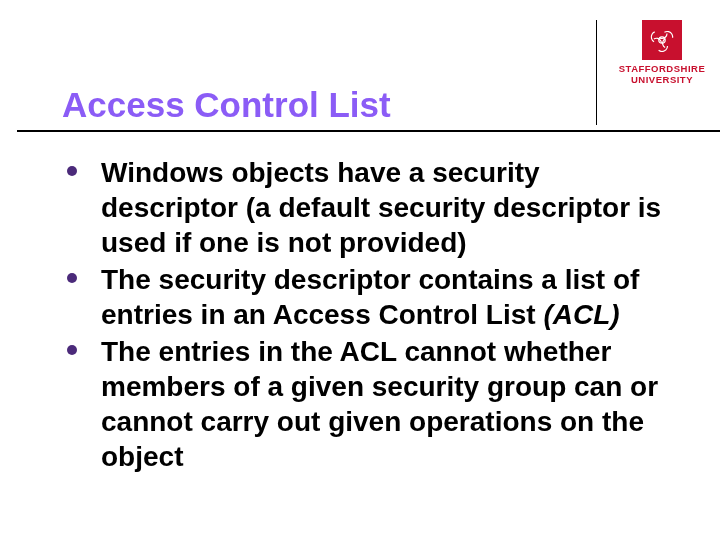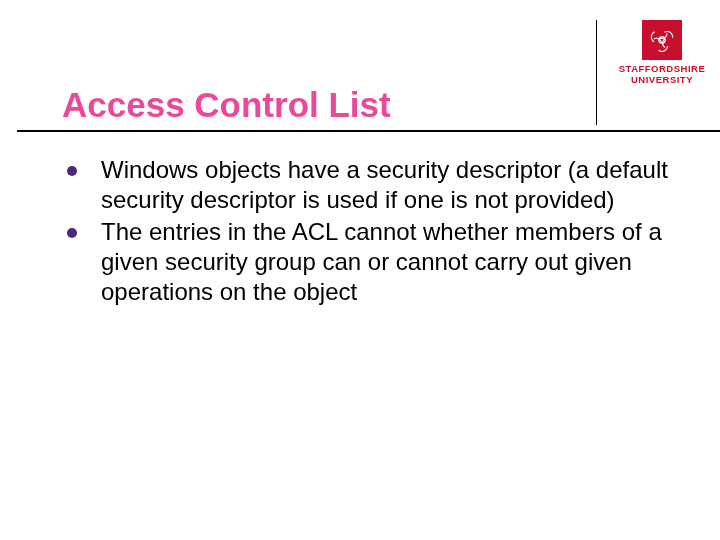--- a/index.html
+++ b/index.html
@@ -58,21 +58,21 @@
     height: 105px;
     background: #000000;
   }
   .title {
     position: absolute;
     top: 85px;
     left: 45px;
     right: 45px;
     font-size: 35px;
     font-weight: bold;
-    color: #ec4899;
+    color: #8b5cf6;
   }
   .title-underline {
     position: absolute;
     top: 130px;
     left: 0;
     right: 0;
     height: 2px;
     background: #000000;
   }
   .body {
@@ -90,23 +90,24 @@
     flex: 0 0 auto;
     width: 10px;
     height: 10px;
     border-radius: 50%;
     background: #4b2a7a;
     margin-top: 11px;
     margin-right: 24px;
   }
   .bullet-text {
     flex: 1 1 auto;
-    font-size: 24px;
+    font-size: 28px;
     line-height: 1.25;
     color: #000000;
+    font-weight: bold;
   }
   .italic { font-style: italic; }
 </style>
 </head>
 <body>
 
 <div class="slide">
 
   <div class="logo-vline"></div>
 
@@ -131,17 +132,21 @@
   <div class="title">Access Control List</div>
   <div class="title-underline"></div>
 
   <div class="body">
     <div class="bullet-row">
       <div class="bullet-dot"></div>
       <div class="bullet-text">Windows objects have a security descriptor (a default security descriptor is used if one is not provided)</div>
     </div>
     <div class="bullet-row">
       <div class="bullet-dot"></div>
+      <div class="bullet-text" id="b1">The security descriptor contains a list of entries in an Access Control List <span class="italic">(ACL)</span></div>
+    </div>
+    <div class="bullet-row">
+      <div class="bullet-dot"></div>
       <div class="bullet-text">The entries in the ACL cannot whether members of a given security group can or cannot carry out given operations on the object</div>
     </div>
   </div>
 
 </div>
 
 </body></html>

